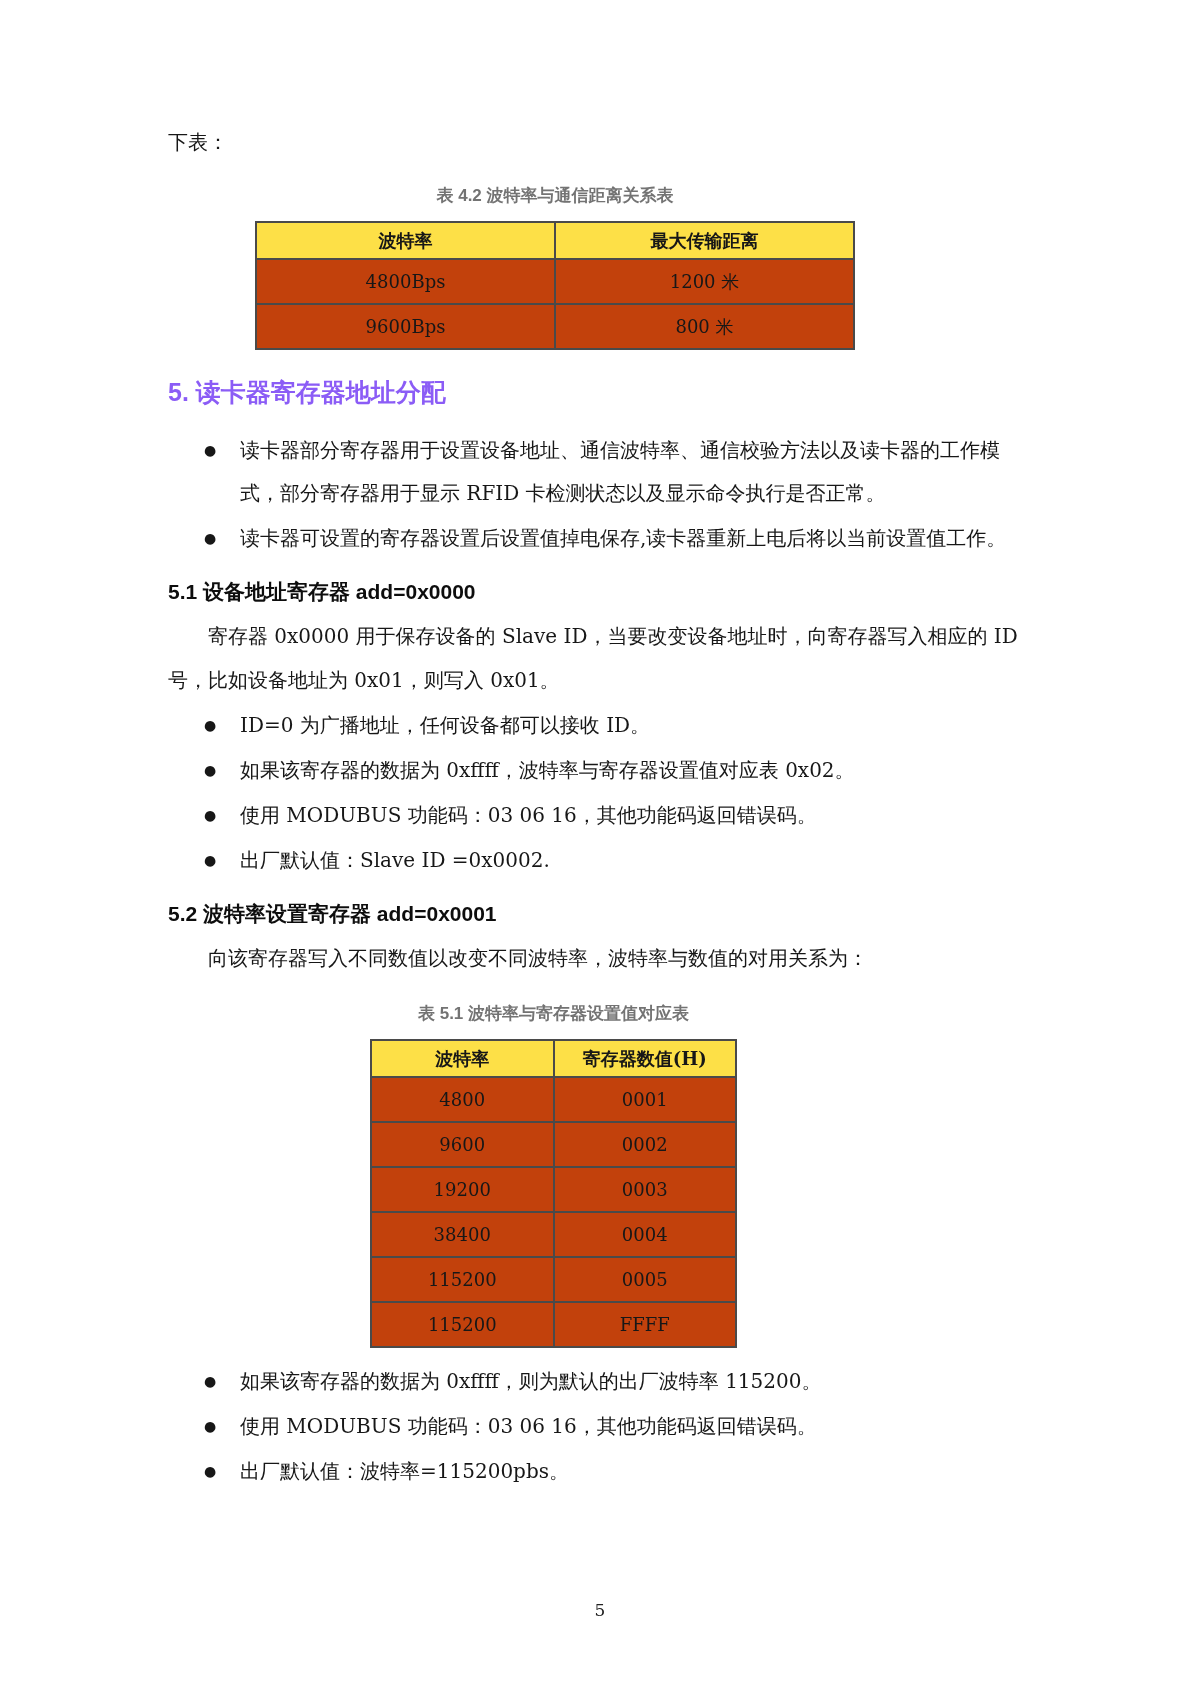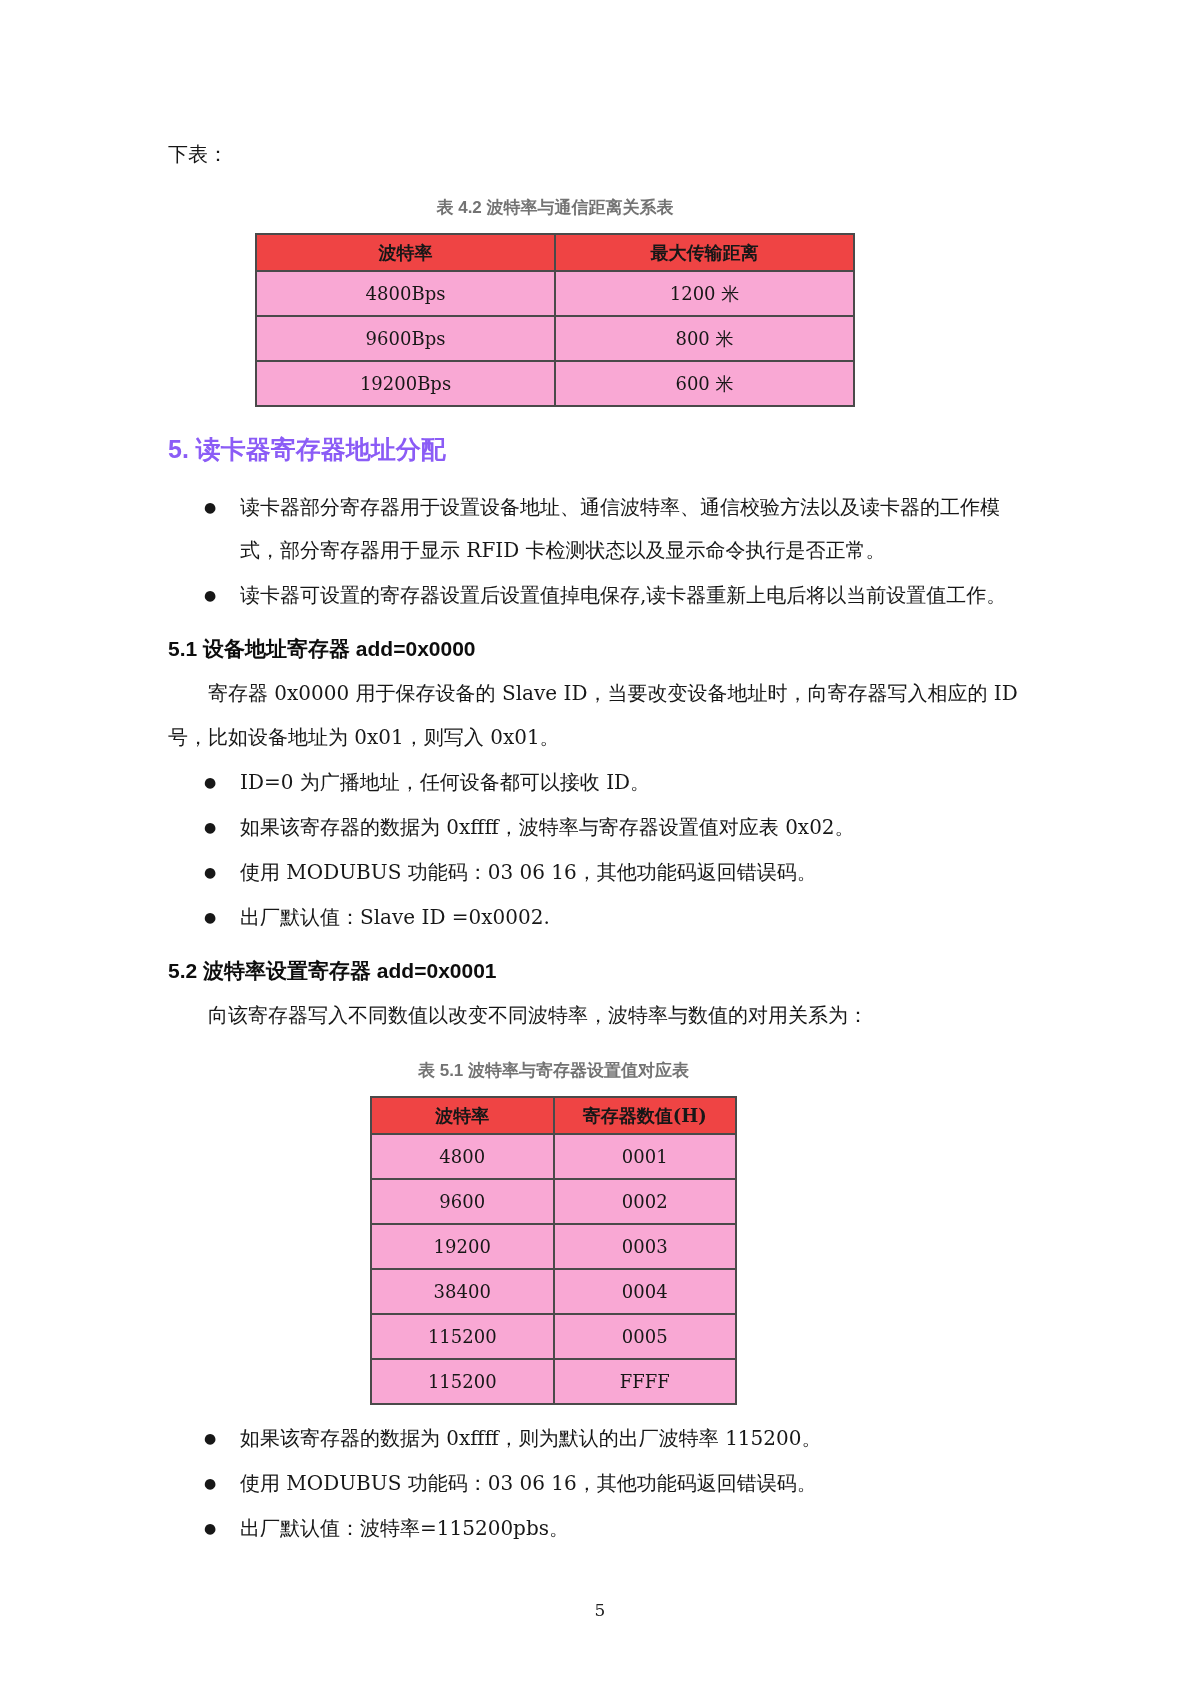--- a/index.html
+++ b/index.html
@@ -13,21 +13,21 @@
   }
   .page {
     position: relative;
     padding: 128px 168px 0 168px;
     box-sizing: border-box;
     width: 1200px; height: 1697px;
   }
   .intro {
     font-size: 20px;
     line-height: 1.4;
-    margin: 12px 0 28px 0;
+    margin: 0 0 28px 0;
     font-family: Liberation Serif, serif;
   }
   .caption {
     font-family: "Liberation Sans", sans-serif;
     font-weight: bold;
     font-size: 17px;
     color: #737373;
     text-align: center;
     margin: 0 0 14px 0;
   }
@@ -40,27 +40,27 @@
   .tbl-42 { width: 600px; margin-left: 87px; }
   .tbl-51 { width: 367px; margin-left: 202px; }
   th, td {
     border: 2px solid #4a4a4a;
     text-align: center;
     vertical-align: middle;
     font-size: 18px;
     font-weight: normal;
   }
   th {
-    background: #ef4444;
+    background: #fde047;
     font-family: "DejaVu Serif", serif;
     font-weight: bold;
     height: 33px;
     font-size: 18px;
   }
-  td { height: 41px; background: #f9a8d4; }
+  td { height: 41px; background: #c2410c; }
   .h-section {
     font-family: "Liberation Sans", sans-serif;
     font-weight: bold;
     font-size: 25px;
     color: #8b5cf6;
     margin: 26px 0 20px 0;
   }
   .h-sub {
     font-family: "Liberation Sans", sans-serif;
     font-weight: bold;
@@ -122,24 +122,20 @@
     </thead>
     <tbody>
         <tr>
           <td>4800Bps</td>
           <td>1200 米</td>
         </tr>
         <tr>
           <td>9600Bps</td>
           <td>800 米</td>
         </tr>
-        <tr>
-          <td>19200Bps</td>
-          <td>600 米</td>
-        </tr>
       </tbody>
   </table>
 
   <h2 class="h-section">5. 读卡器寄存器地址分配</h2>
 
   <ul class="bullets">
       <li>
         <span class="marker">●</span>
         <span class="btext">读卡器部分寄存器用于设置设备地址、通信波特率、通信校验方法以及读卡器的工作模式，部分寄存器用于显示 RFID 卡检测状态以及显示命令执行是否正常。</span>
       </li>

